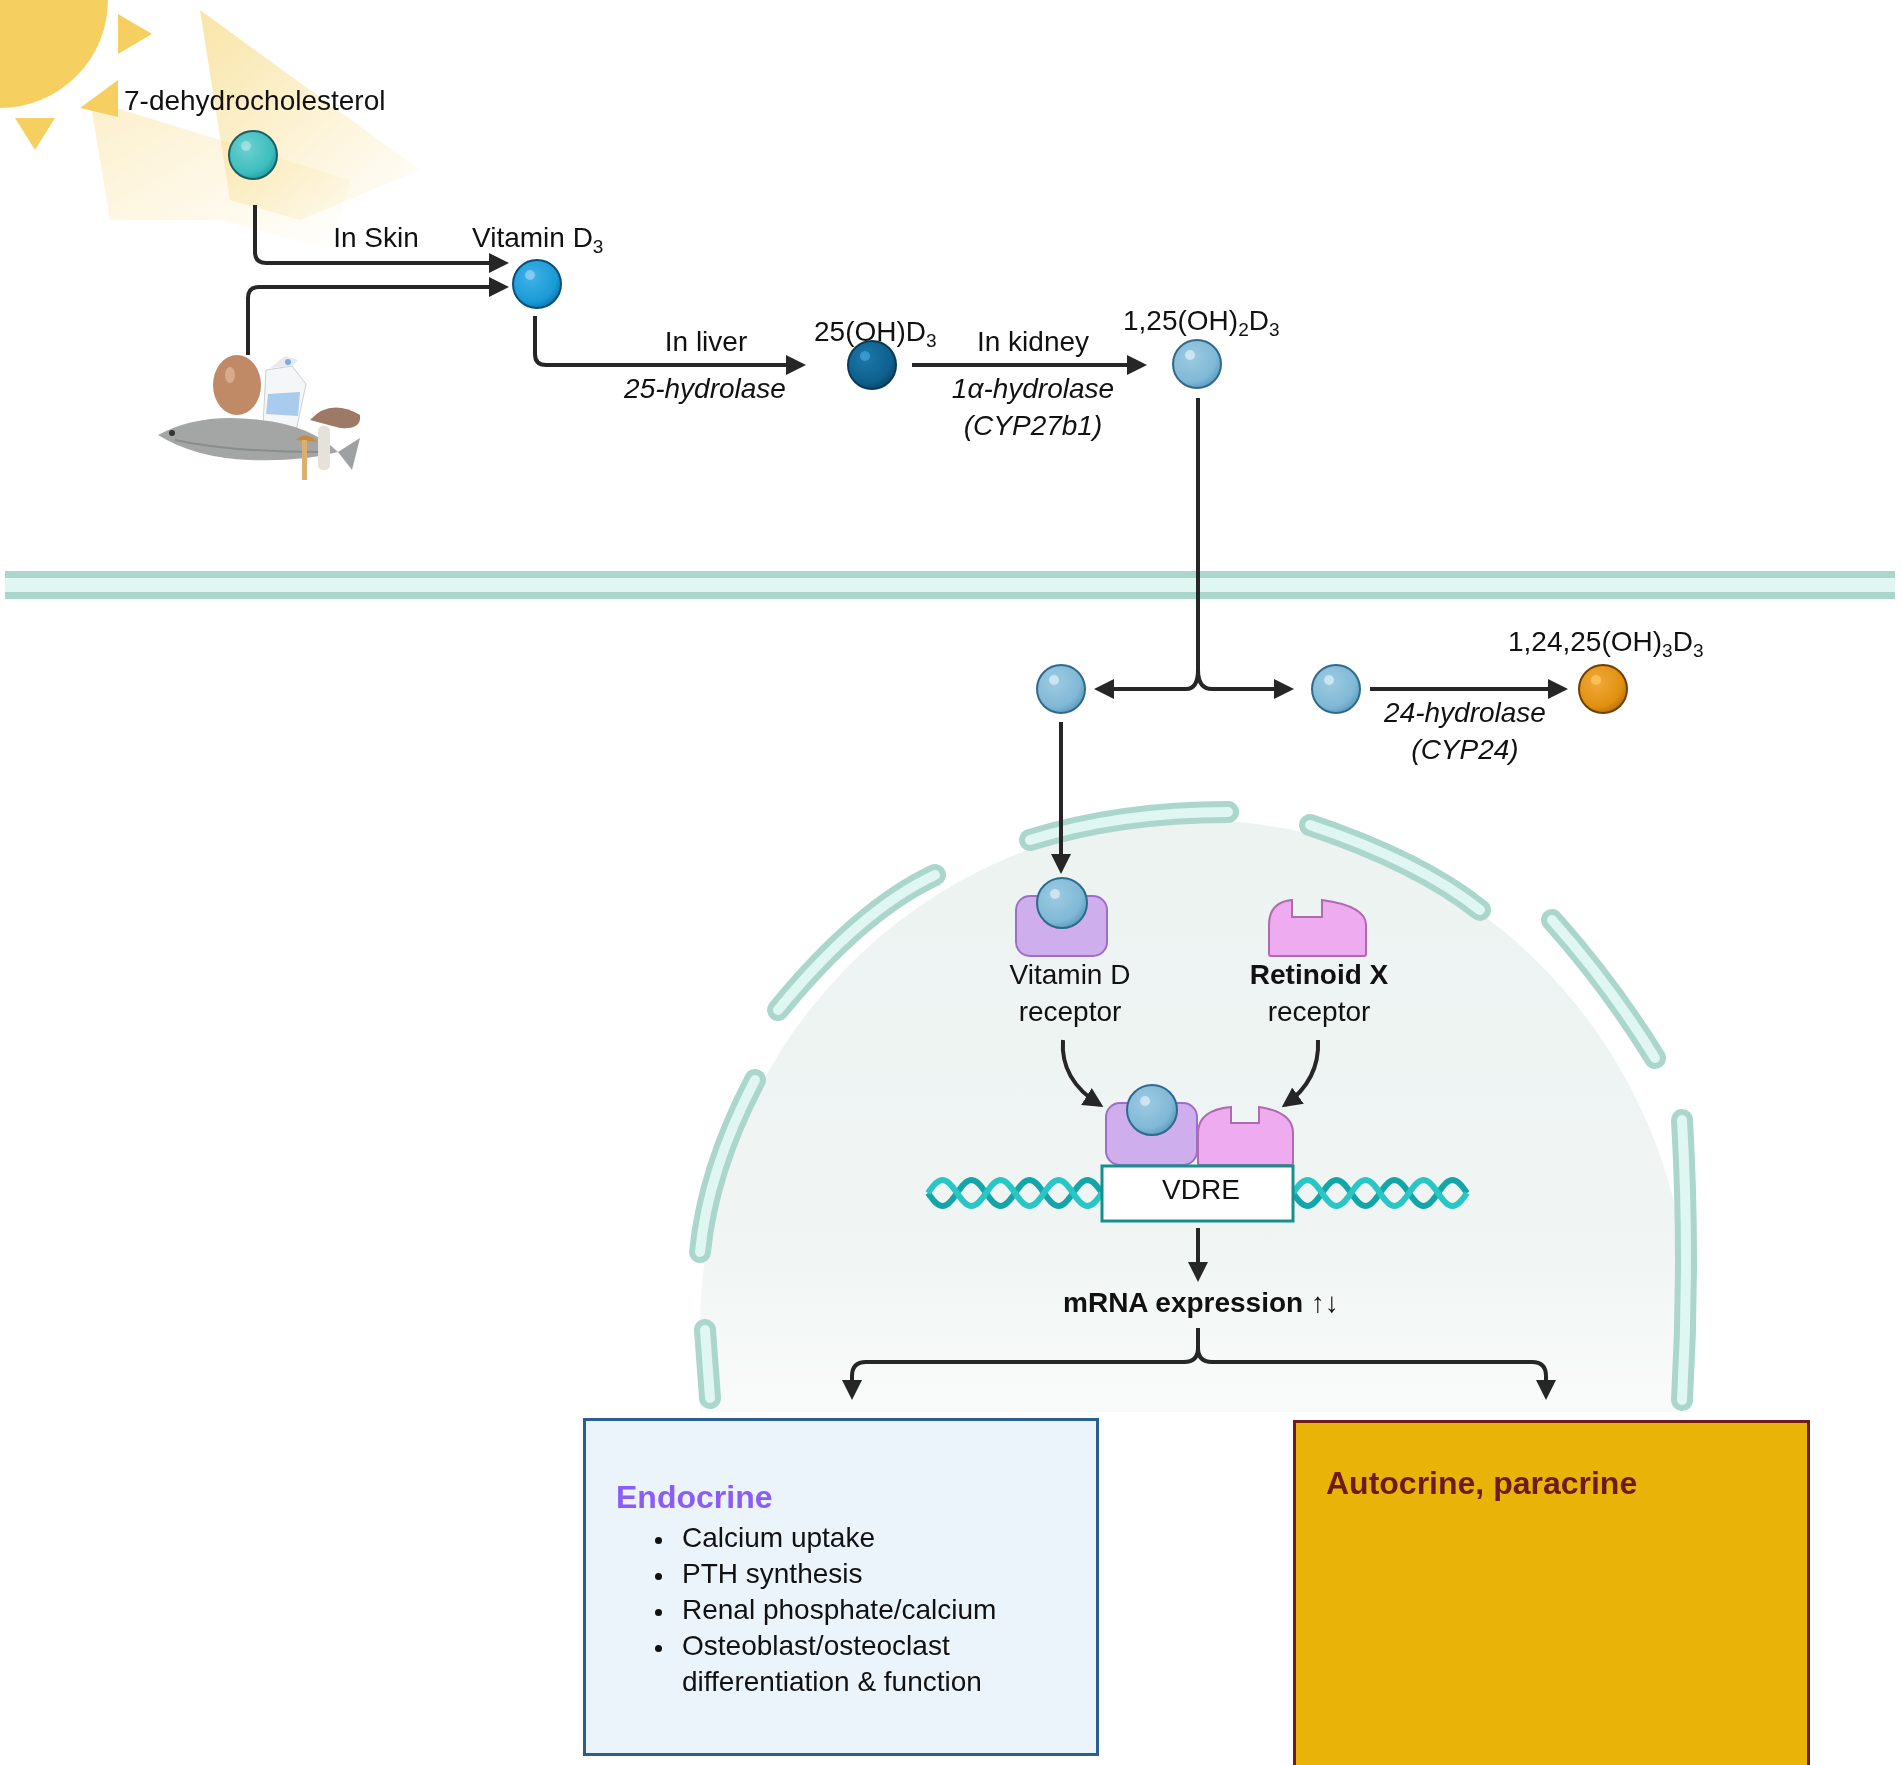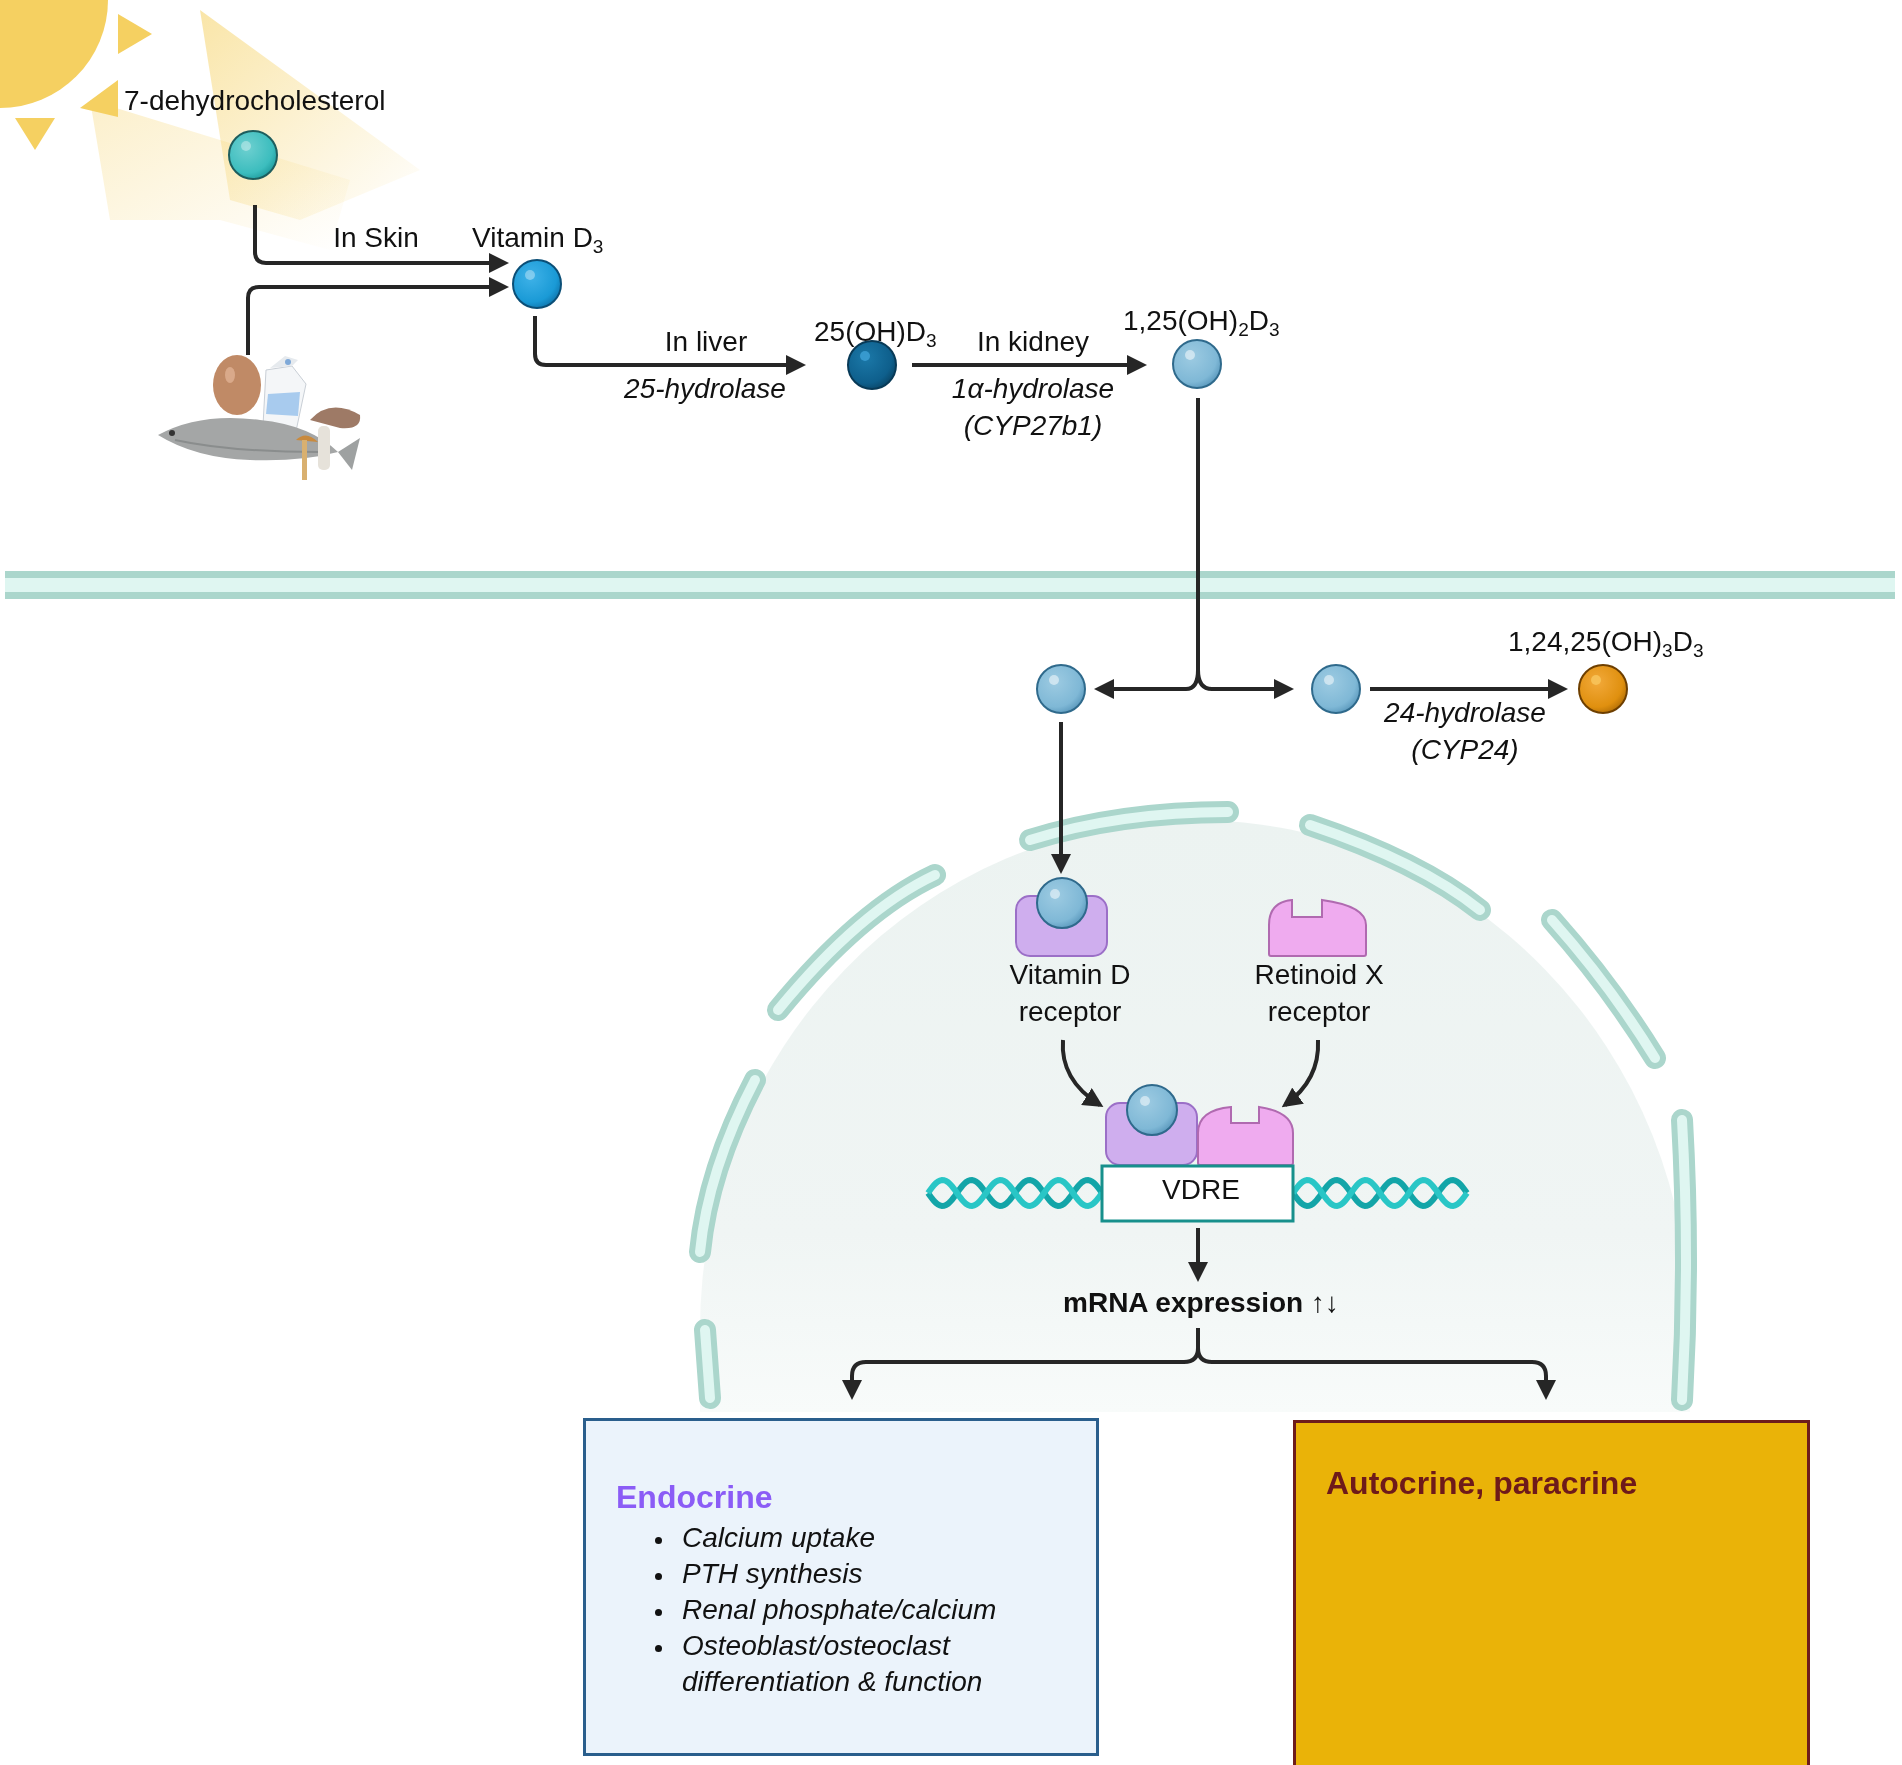--- a/index.html
+++ b/index.html
@@ -4,21 +4,21 @@
 <style>
   html, body { margin:0; padding:0; background:#ffffff; }
   body { width:1902px; height:1765px; position:relative; overflow:hidden; font-family:"Liberation Sans", sans-serif; }
   #canvas { position:absolute; left:0; top:0; width:1902px; height:1765px; }
   .lbl { position:absolute; color:#111; font-size:28px; white-space:nowrap; line-height:1.15; font-family:"Liberation Sans", sans-serif;padding-left:6px; }
   .lbl.c { transform:translateX(-50%); text-align:center; }
   .it { font-style:italic; }
   .bold { font-weight:bold; }
   .box { position:absolute; box-sizing:border-box; border:3px solid; }
   .box h3 { margin:0; font-size:32px; font-weight:bold; font-family:"Liberation Sans", sans-serif; }
-  .box ul { margin:4px 0 0 0; padding-left:60px; font-size:28px; line-height:36px; color:#111;font-style:italic; }
+  .box ul { margin:4px 0 0 0; padding-left:60px; font-size:28px; line-height:36px; color:#111; }
   .box li { padding-left:6px; }
   .box li::marker { font-size:24px; }
   .endo { left:583px; top:1418px; width:516px; height:338px; background:#EBF3FB; border-color:#2A5E8C; padding:58px 20px 0 30px; }
   .endo h3 { color:#8b5cf6; }
   .auto { left:1293px; top:1420px; width:517px; height:404px; background:#eab308; border-color:#6E1C1C; padding:42px 20px 0 30px; }
   .auto h3 { color:#6E1A1A; }
   .subd { font-size:0.68em; position:relative; top:0.3em; }
 </style>
 </head>
 <body>
@@ -207,21 +207,21 @@
 
 <div class="lbl" style="left:1117px; top:305px;"><span>1,25(OH)</span><span class="subd">2</span><span>D</span><span class="subd">3</span></div>
 
 <div class="lbl" style="left:1502px; top:626px;"><span>1,24,25(OH)</span><span class="subd">3</span><span>D</span><span class="subd">3</span></div>
 
 <div class="lbl c it" style="left:1462px; top:697px;">24-hydrolase</div>
 <div class="lbl c it" style="left:1462px; top:734px;">(CYP24)</div>
 
 <div class="lbl c" style="left:1067px; top:959px;">Vitamin D</div>
 <div class="lbl c" style="left:1067px; top:996px;">receptor</div>
-<div class="lbl c" style="left:1316px; top:959px;">Retinoid X</div>
+<div class="lbl c" style="left:1316px; top:959px;font-weight:bold;">Retinoid X</div>
 <div class="lbl c" style="left:1316px; top:996px;">receptor</div>
 
 <div class="lbl c" style="left:1198px; top:1174px;">VDRE</div>
 
 <div class="lbl c bold" style="left:1198px; top:1287px;">mRNA expression ↑↓</div>
 
 <div class="box endo">
   <h3>Endocrine</h3>
   <ul>
     <li>Calcium uptake</li>

